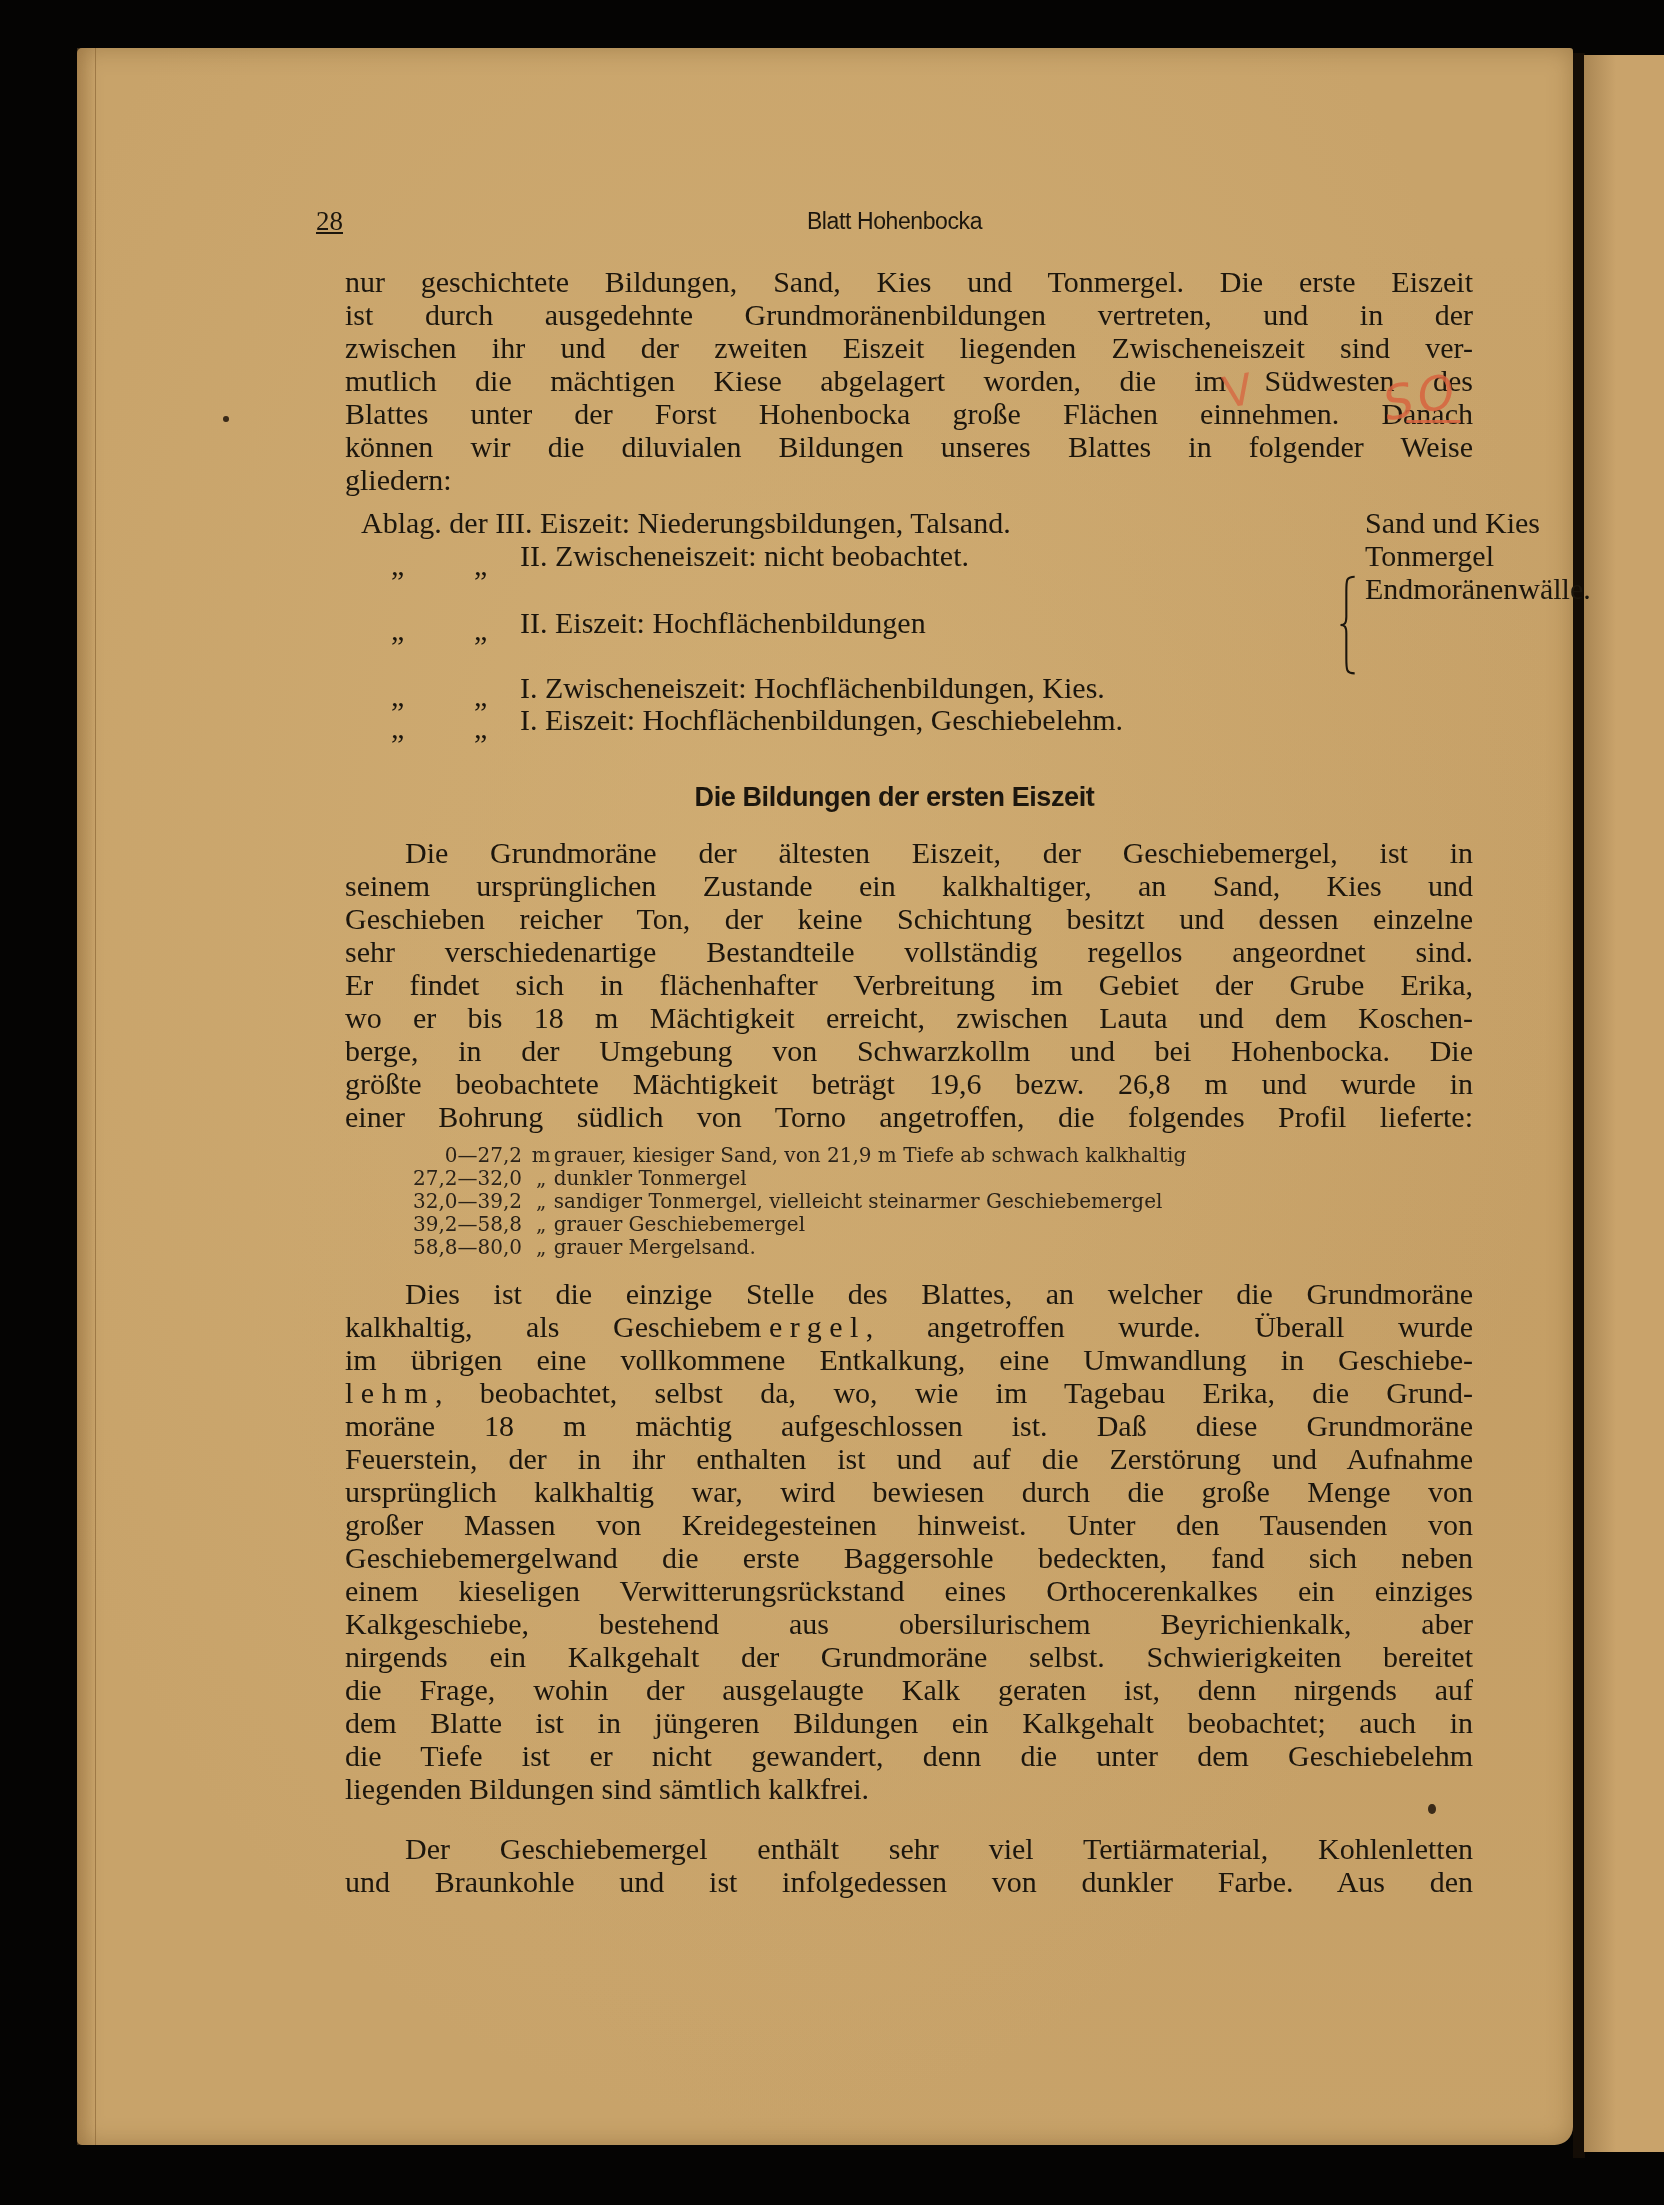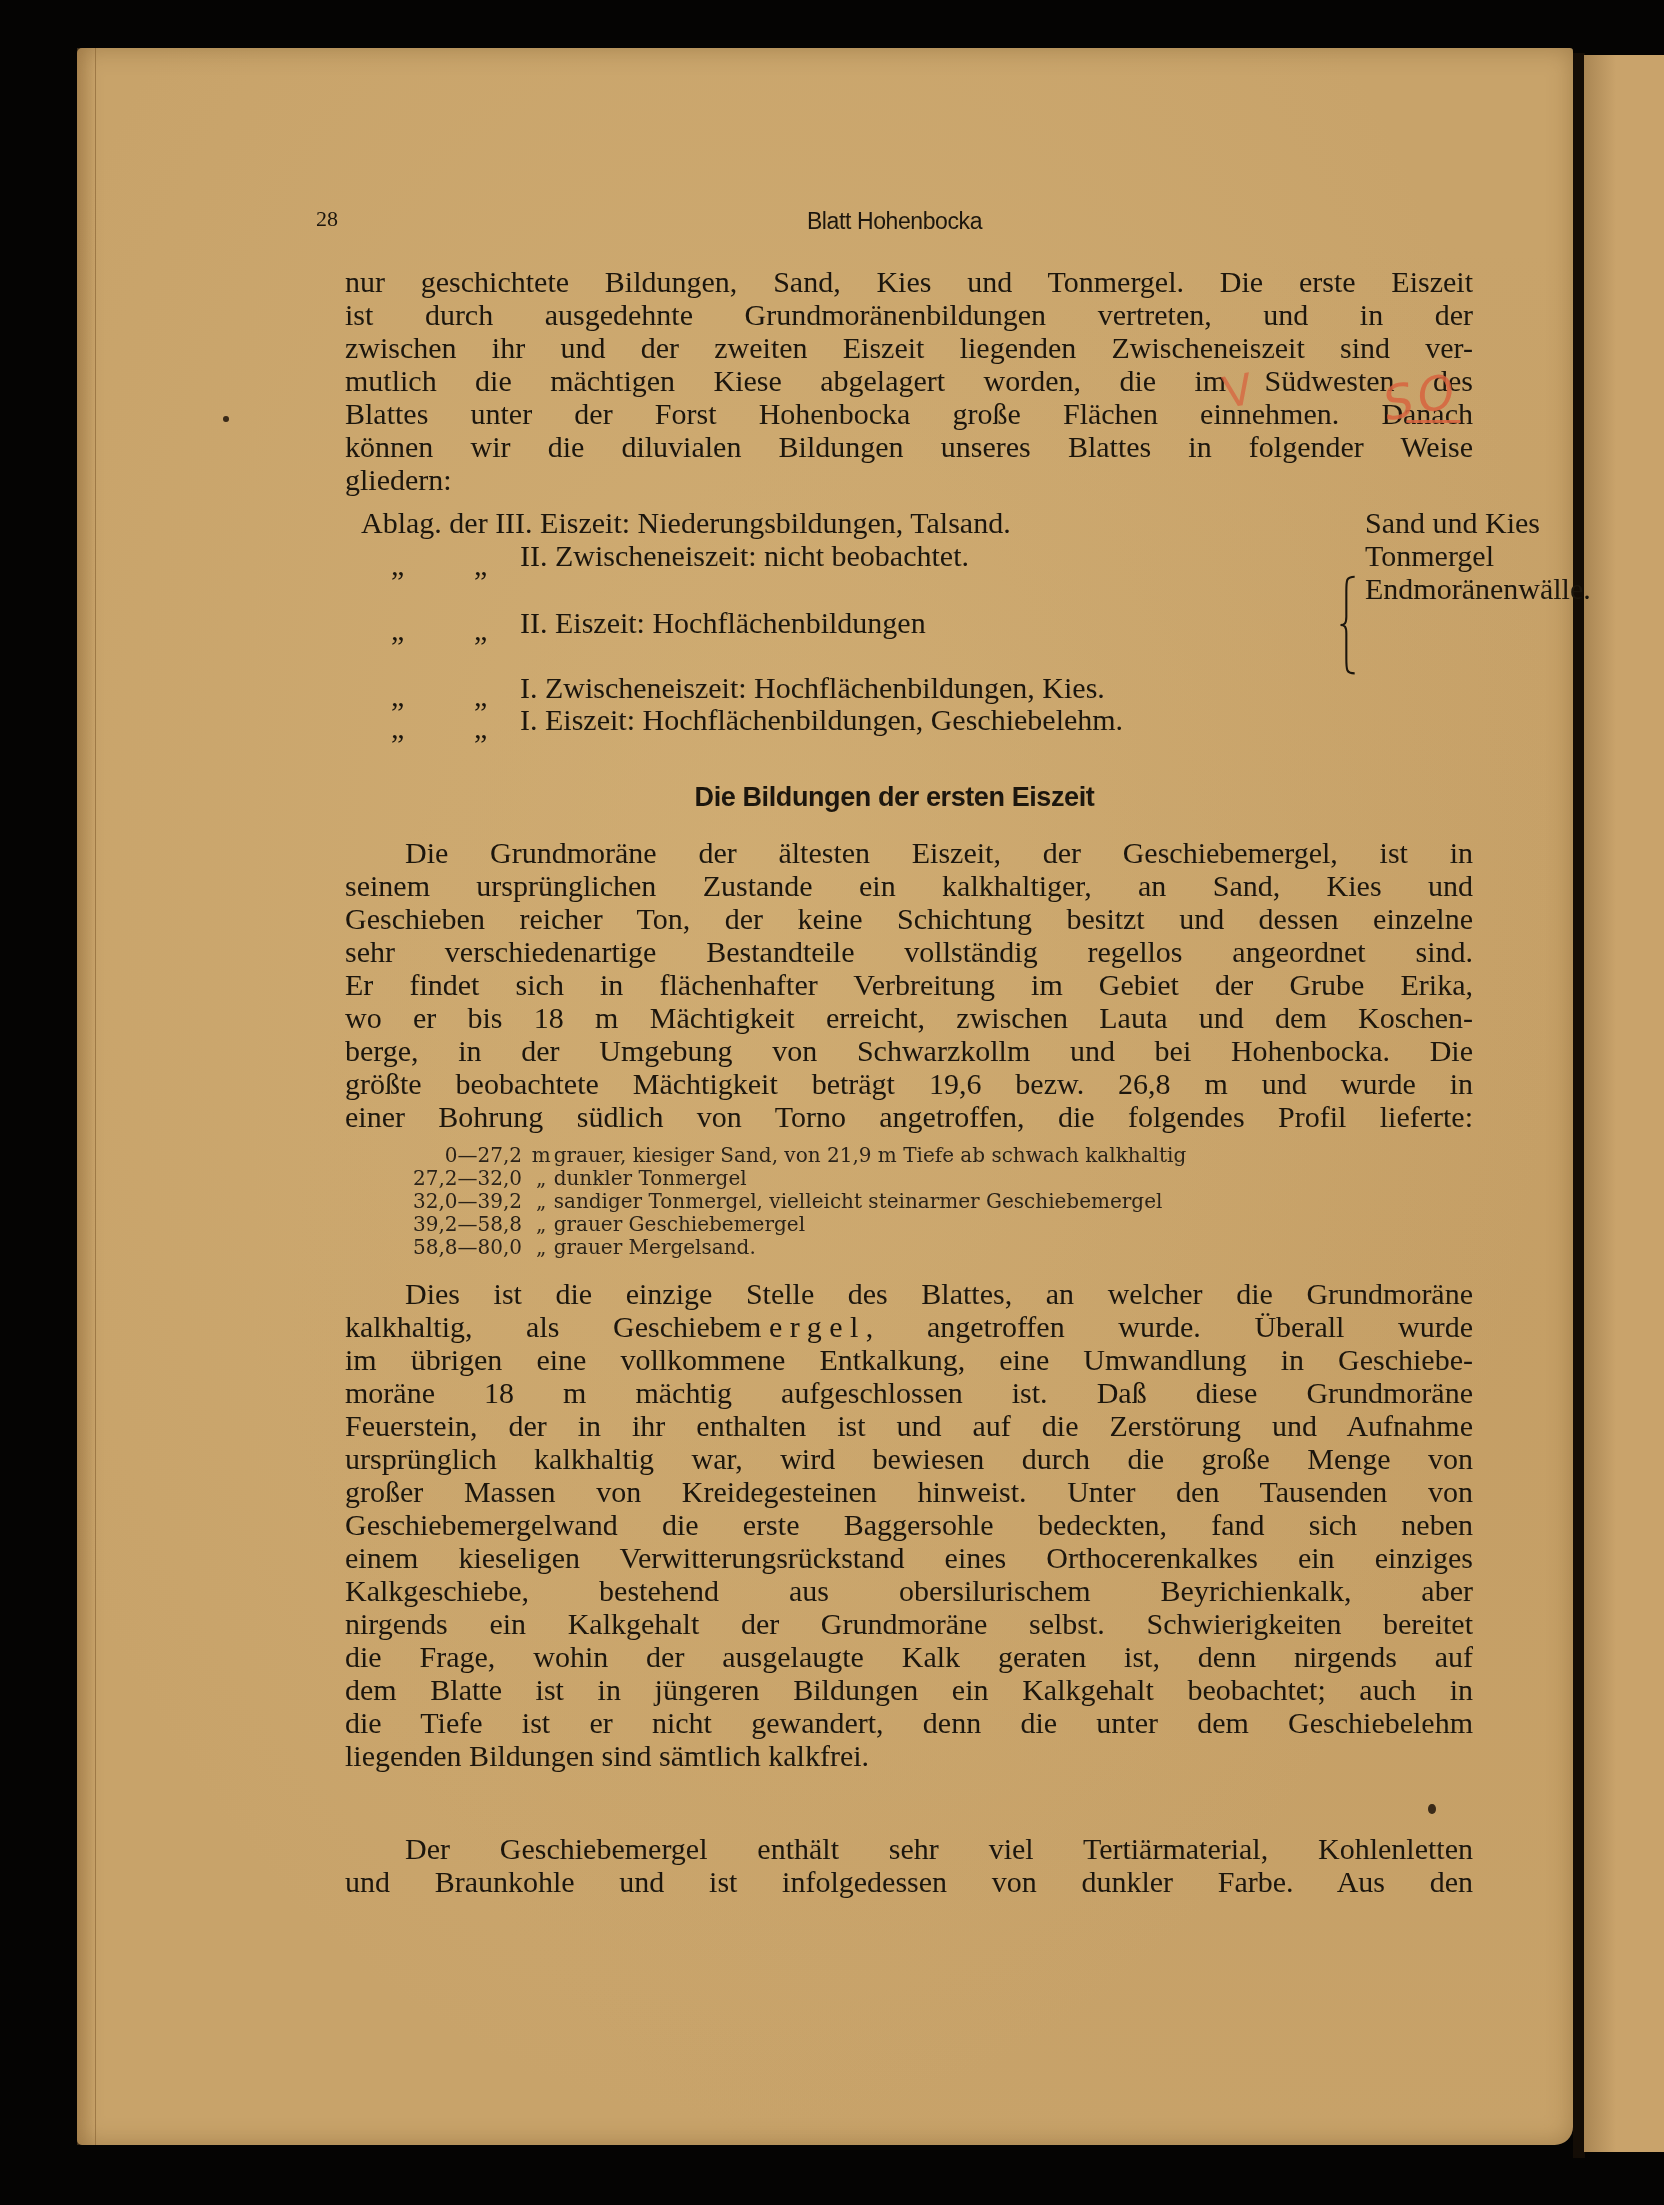--- a/index.html
+++ b/index.html
@@ -33,21 +33,22 @@
   .next-page {
     position: absolute; left: 1584px; top: 55px; width: 80px; height: 2097px;
     background: #c9a36b;
     background-image: linear-gradient(to right, rgba(110,80,40,0.35), rgba(0,0,0,0) 40%);
   }
   .running-head {
     position: absolute; top: 206px; left: 316px; width: 1157px; height: 33px;
   }
   .page-number {
     position: absolute; left: 0; top: 0;
-    font-size: 22px;
+    font-size: 27px;
+    text-decoration: underline;
   }
   .running-title {
     position: absolute; left: 0; width: 100%; top: 1.7px; text-align: center;
     font-family: "Liberation Sans", "DejaVu Sans", sans-serif;
     font-size: 23px; letter-spacing: -0.4px;
   }
   .text-block {
     position: absolute; left: 316px; width: 1157px;
     font-size: 30px; line-height: 33px;
     text-align: justify;
@@ -204,20 +205,21 @@
     <span class="profile-range">58,8—80,0</span>
     <span class="profile-unit">„</span>
     <span>grauer Mergelsand.</span>
   </div>
 </div>
 
 <div class="text-block" style="top:1277px;">
   <span class="p-line indent">Dies ist die einzige Stelle des Blattes, an welcher die Grundmoräne</span>
   <span class="p-line"><span>kalkhaltig, als Geschiebe</span><span class="spaced">mergel</span><span>, angetroffen wurde. Überall wurde</span></span>
   <span class="p-line">im übrigen eine vollkommene Entkalkung, eine Umwandlung in Geschiebe-</span>
+  <span class="p-line"><span class="spaced">lehm</span><span>, beobachtet, selbst da, wo, wie im Tagebau Erika, die Grund-</span></span>
   <span class="p-line">moräne 18 m mächtig aufgeschlossen ist. Daß diese Grundmoräne</span>
   <span class="p-line">Feuerstein, der in ihr enthalten ist und auf die Zerstörung und Aufnahme</span>
   <span class="p-line">ursprünglich kalkhaltig war, wird bewiesen durch die große Menge von</span>
   <span class="p-line">großer Massen von Kreidegesteinen hinweist. Unter den Tausenden von</span>
   <span class="p-line">Geschiebemergelwand die erste Baggersohle bedeckten, fand sich neben</span>
   <span class="p-line">einem kieseligen Verwitterungsrückstand eines Orthocerenkalkes ein einziges</span>
   <span class="p-line">Kalkgeschiebe, bestehend aus obersilurischem Beyrichienkalk, aber</span>
   <span class="p-line">nirgends ein Kalkgehalt der Grundmoräne selbst. Schwierigkeiten bereitet</span>
   <span class="p-line">die Frage, wohin der ausgelaugte Kalk geraten ist, denn nirgends auf</span>
   <span class="p-line">dem Blatte ist in jüngeren Bildungen ein Kalkgehalt beobachtet; auch in</span>

